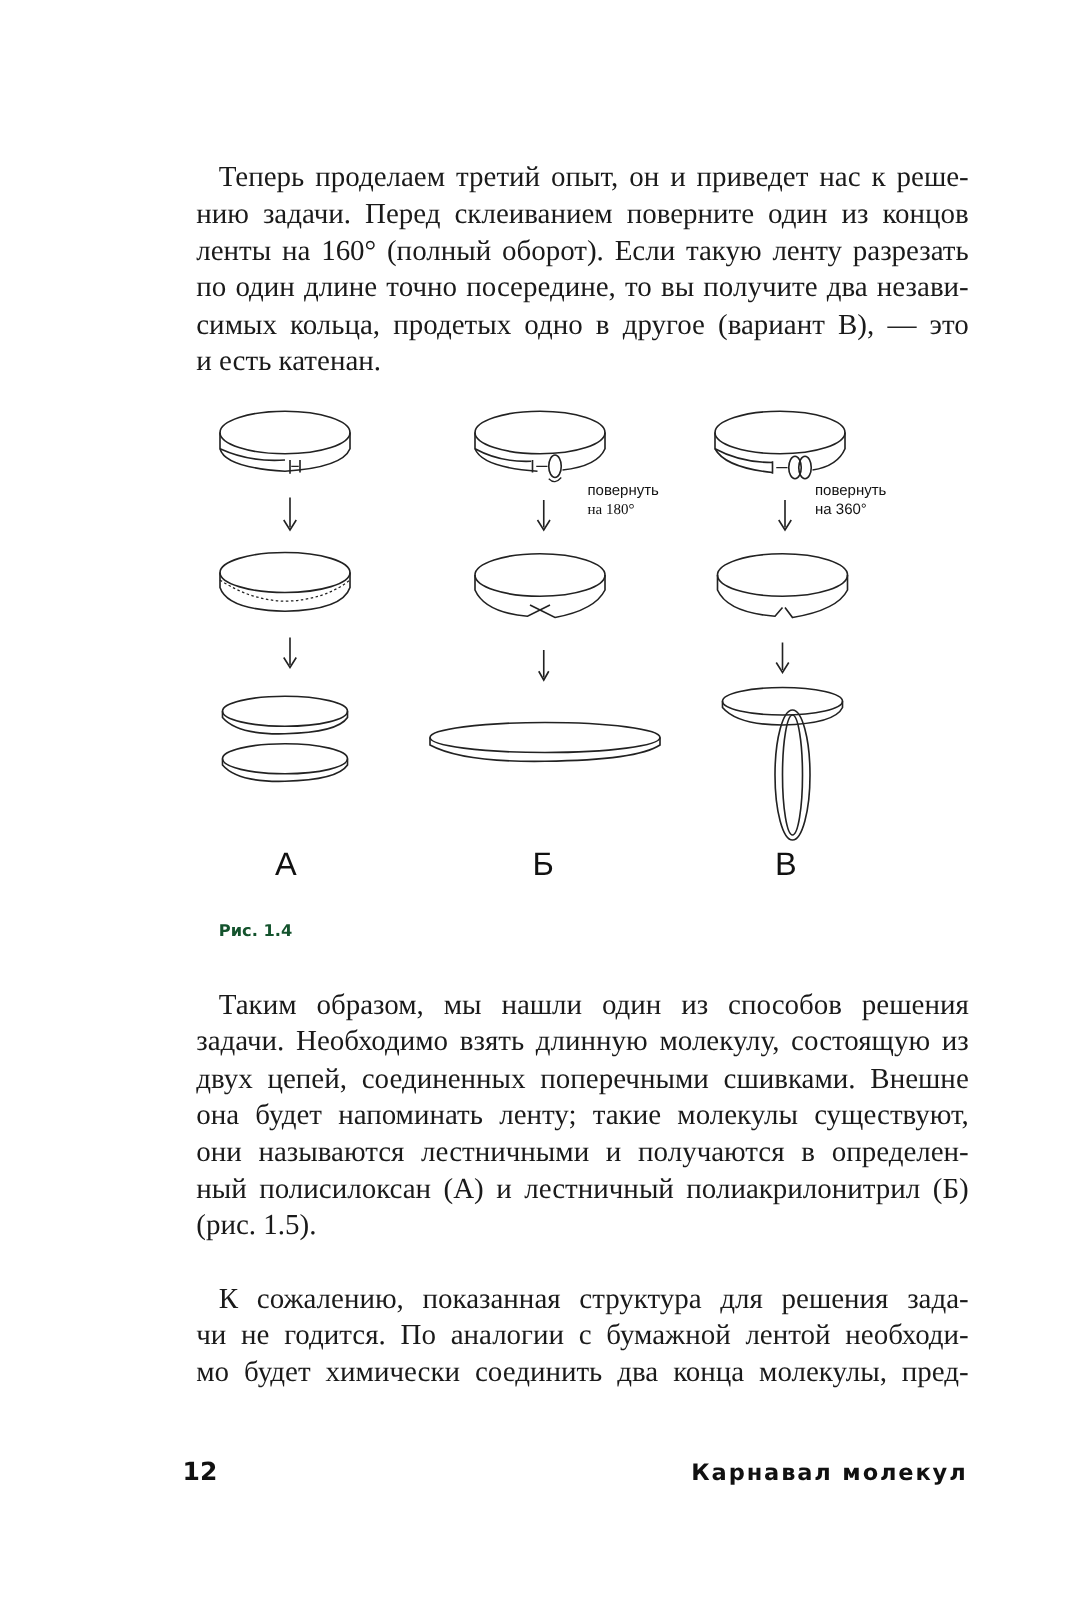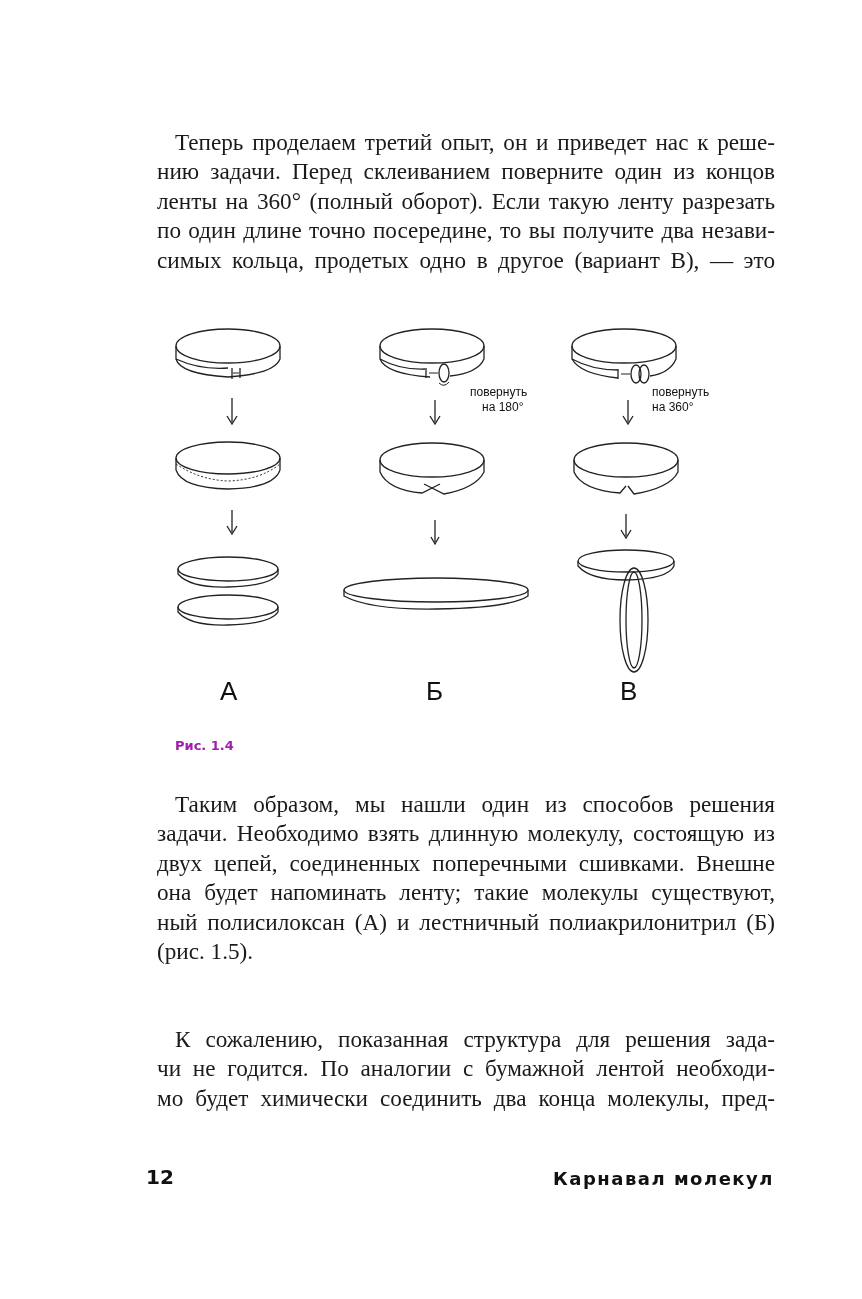--- a/index.html
+++ b/index.html
@@ -17,42 +17,43 @@
     .fig-label {
       position: absolute; font-family: "Liberation Sans", "DejaVu Sans", sans-serif;
       font-size: 26px; color: #111;
     }
     .fig-note {
       position: absolute; font-family: "Liberation Sans", "DejaVu Sans", sans-serif;
       font-size: 12px; line-height: 15px; color: #111;
     }
     .caption {
       position: absolute; left: 175px; top: 738px;
-      font-family: "DejaVu Sans", sans-serif; font-weight: bold; font-size: 13px; color: #a21caf;
+      font-family: "DejaVu Sans", sans-serif; font-weight: bold; font-size: 13px; color: #14532d;
     }
     .folio {
       position: absolute; left: 146px; top: 1165px;
       font-family: "DejaVu Sans", sans-serif; font-weight: bold; font-size: 20px; color: #111;
     }
     .running-head {
       position: absolute; right: 88px; top: 1168px;
       font-family: "DejaVu Sans", sans-serif; font-weight: bold; font-size: 18px; letter-spacing: 1.5px; color: #111;
     }
   </style>
 </head>
 <body>
 
 <div class="page">
 
   <div class="para" style="top:128px;">
     <span class="line" style="padding-left:0;">Теперь проделаем третий опыт, он и приведет нас к реше-</span>
     <span class="line" style="margin-left:-18px;width:618px;">нию задачи. Перед склеиванием поверните один из концов</span>
-    <span class="line" style="margin-left:-18px;width:618px;">ленты на 360° (полный оборот). Если такую ленту разрезать</span>
+    <span class="line" style="margin-left:-18px;width:618px;">ленты на 160° (полный оборот). Если такую ленту разрезать</span>
     <span class="line" style="margin-left:-18px;width:618px;">по один длине точно посередине, то вы получите два незави-</span>
     <span class="line" style="margin-left:-18px;width:618px;">симых кольца, продетых одно в другое (вариант В), — это</span>
+    <span class="line last" style="margin-left:-18px;width:618px;">и есть катенан.</span>
   </div>
 
   <div class="figure">
     <svg width="600" height="400" viewBox="0 0 600 400" fill="none" stroke="#222" stroke-width="1.3">
 
       <g>
 
         <ellipse cx="68" cy="28" rx="52" ry="17"></ellipse>
         <path d="M16 28 L16 41 Q20 56 68 59 Q114 56 120 41 L120 28"></path>
         <path d="M16 41 Q40 52 68 50"></path>
@@ -121,36 +122,37 @@
         <path d="M461 212 L466 220 L471 212"></path>
 
         <ellipse cx="466" cy="243" rx="48" ry="11"></ellipse>
         <path d="M418 243 L418 248 Q430 262 466 262 Q508 261 514 248 L514 243"></path>
         <ellipse cx="474" cy="302" rx="14" ry="52"></ellipse>
         <ellipse cx="474" cy="302" rx="8" ry="48"></ellipse>
       </g>
     </svg>
 
     <span class="fig-note" style="left:310px;top:67px;">повернуть</span>
-    <span class="fig-note" style="left:322px;top:82px;">на 180°</span>
+    <span class="fig-note" style="left:310px;top:82px;font-family:Liberation Serif, serif;">на 180°</span>
     <span class="fig-note" style="left:492px;top:67px;">повернуть</span>
     <span class="fig-note" style="left:492px;top:82px;">на 360°</span>
 
     <span class="fig-label" style="left:60px;top:358px;">А</span>
     <span class="fig-label" style="left:266px;top:358px;">Б</span>
     <span class="fig-label" style="left:460px;top:358px;">В</span>
   </div>
 
   <div class="caption">Рис. 1.4</div>
 
   <div class="para" style="top:790px;">
     <span class="line">Таким образом, мы нашли один из способов решения</span>
     <span class="line" style="margin-left:-18px;width:618px;">задачи. Необходимо взять длинную молекулу, состоящую из</span>
     <span class="line" style="margin-left:-18px;width:618px;">двух цепей, соединенных поперечными сшивками. Внешне</span>
     <span class="line" style="margin-left:-18px;width:618px;">она будет напоминать ленту; такие молекулы существуют,</span>
+    <span class="line" style="margin-left:-18px;width:618px;">они называются лестничными и получаются в определен-</span>
     <span class="line" style="margin-left:-18px;width:618px;">ный полисилоксан (А) и лестничный полиакрилонитрил (Б)</span>
     <span class="line last" style="margin-left:-18px;width:618px;">(рис. 1.5).</span>
   </div>
 
   <div class="para" style="top:1025px;">
     <span class="line">К сожалению, показанная структура для решения зада-</span>
     <span class="line" style="margin-left:-18px;width:618px;">чи не годится. По аналогии с бумажной лентой необходи-</span>
     <span class="line" style="margin-left:-18px;width:618px;">мо будет химически соединить два конца молекулы, пред-</span>
   </div>
 

